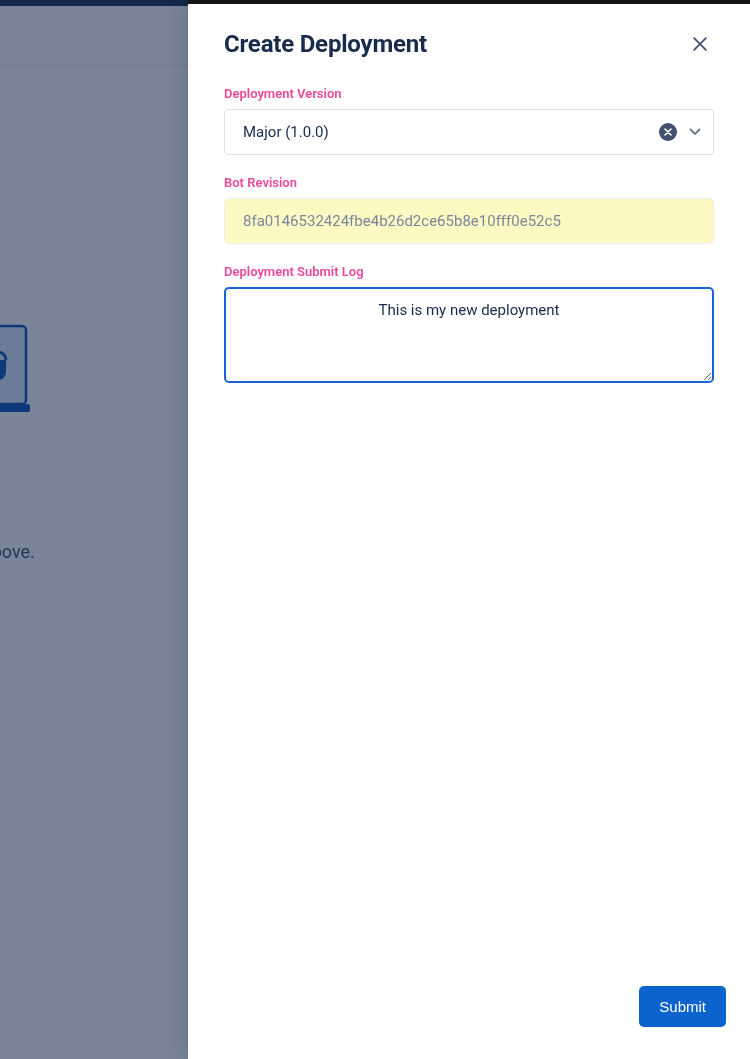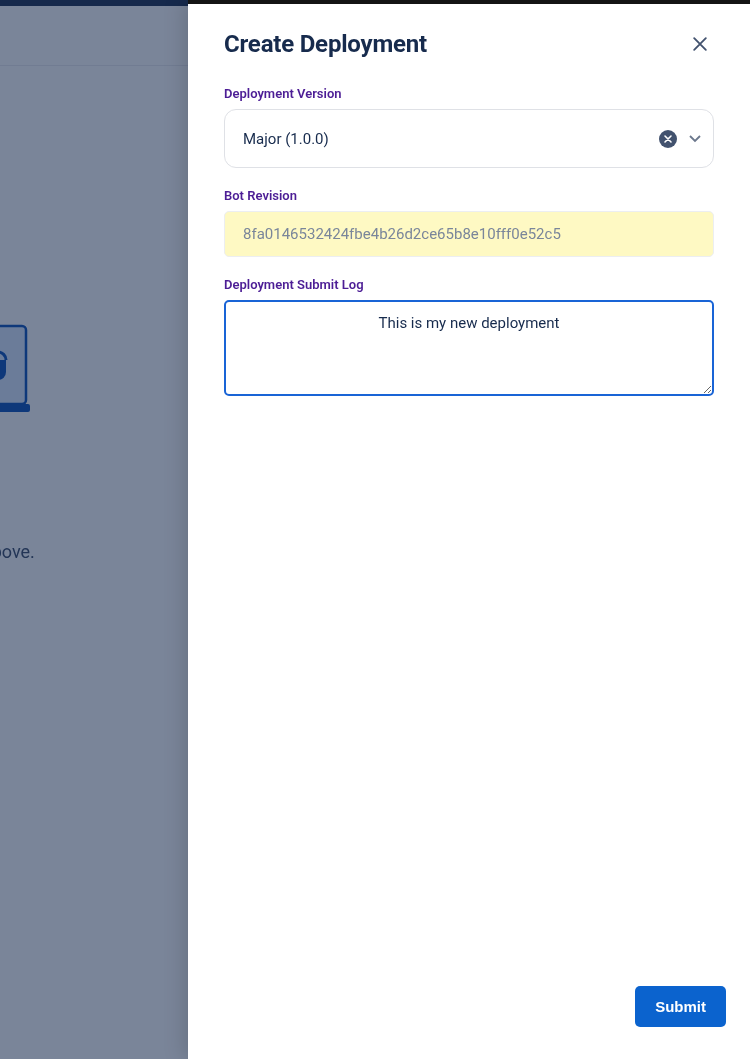--- a/index.html
+++ b/index.html
@@ -65,29 +65,29 @@
     .close-btn svg { width: 20px; height: 20px; }
 
     .drawer-body {
       flex: 1 1 auto;
       padding: 10px 36px 20px 36px;
       overflow: auto;
     }
 
     .field { margin-bottom: 20px; }
     .field-label {
-      font-size: 13px; font-weight: 600; color: #4c1d95;
+      font-size: 13px; font-weight: 600; color: #ec4899;
       margin-bottom: 8px; display: block;
     }
 
     .select {
       position: relative;
-      border: 1px solid #dfe1e6; border-radius: 12px;
-      background: #ffffff;
-      height: 59px;
+      border: 1px solid #dfe1e6; border-radius: 4px;
+      background: #ffffff;
+      height: 46px;
       display: flex; align-items: center;
       padding: 0 70px 0 18px;
       cursor: pointer;
     }
     .select-value {
       font-size: 15px; color: #172b4d;
     }
     .select-right {
       position: absolute; right: 10px; top: 0; bottom: 0;
       display: flex; align-items: center; gap: 10px;
@@ -124,21 +124,21 @@
       text-align: center;
     }
 
     .drawer-footer {
       padding: 18px 24px 32px 24px;
       display: flex; justify-content: flex-end;
     }
     .submit-btn {
       background: #0b63ce; color: #ffffff;
       border: none; border-radius: 5px;
-      font-size: 15px; font-weight: 700;
+      font-size: 15px; font-weight: 400;
       padding: 12px 20px;
       cursor: pointer;
     }
   </style>
 </head>
 <body>
 
 <div class="bg">
   <div class="bg-topbar"></div>
   <div class="bg-header-strip"></div>

